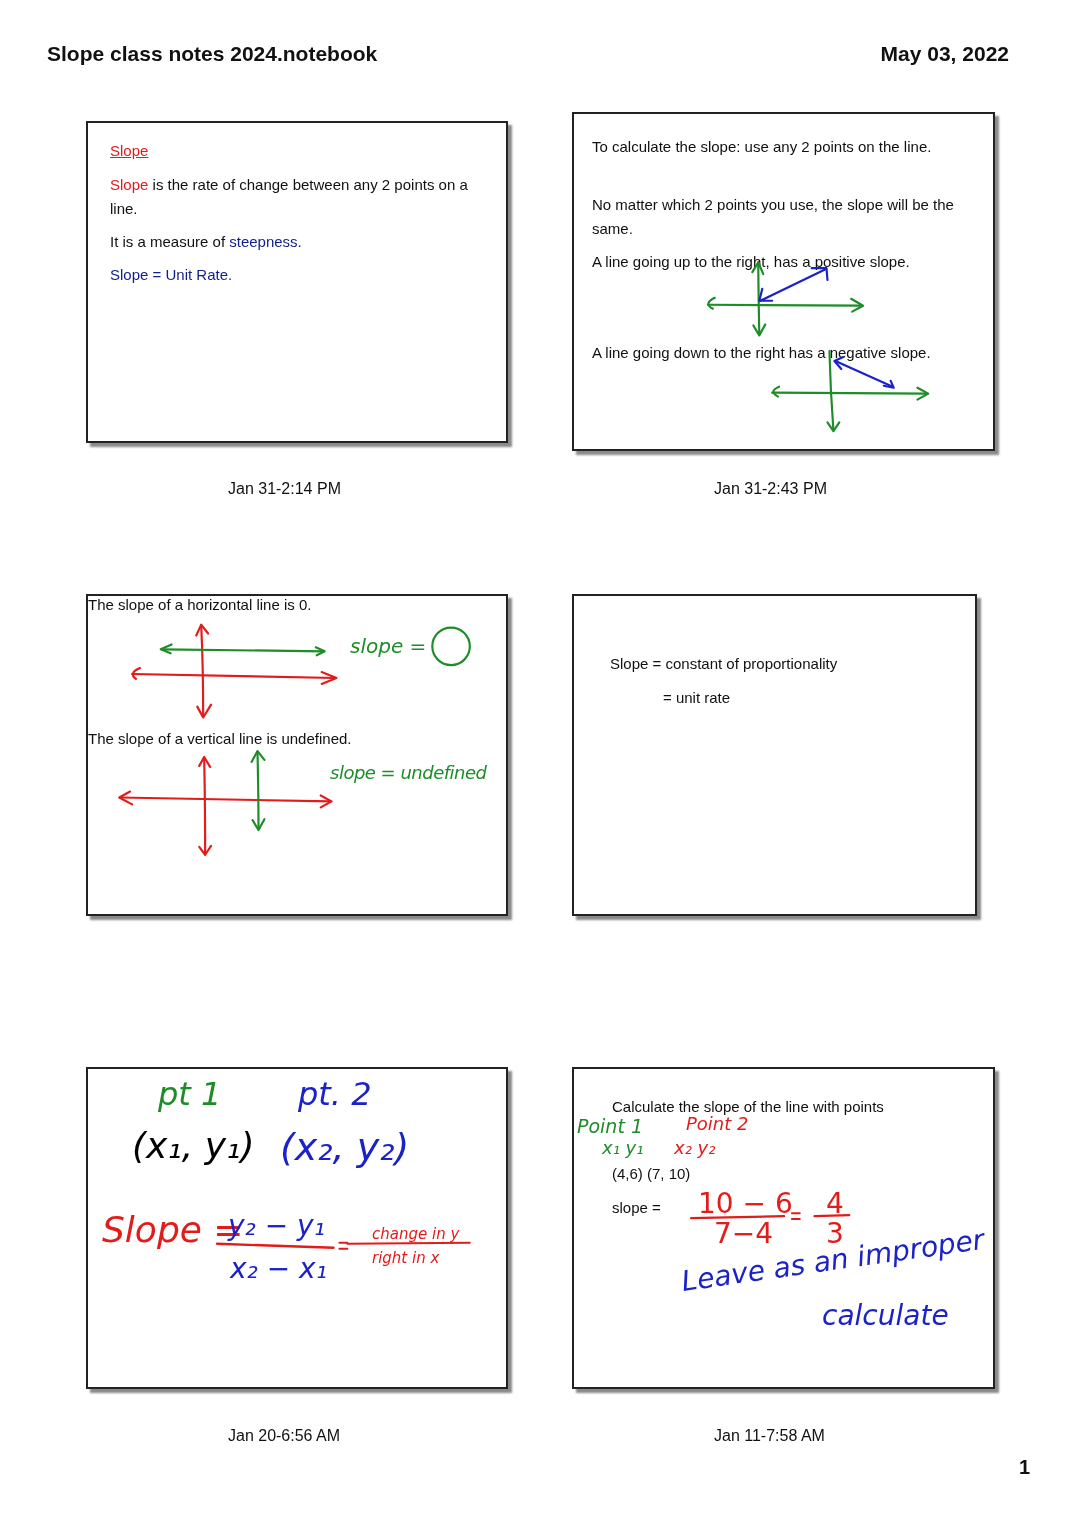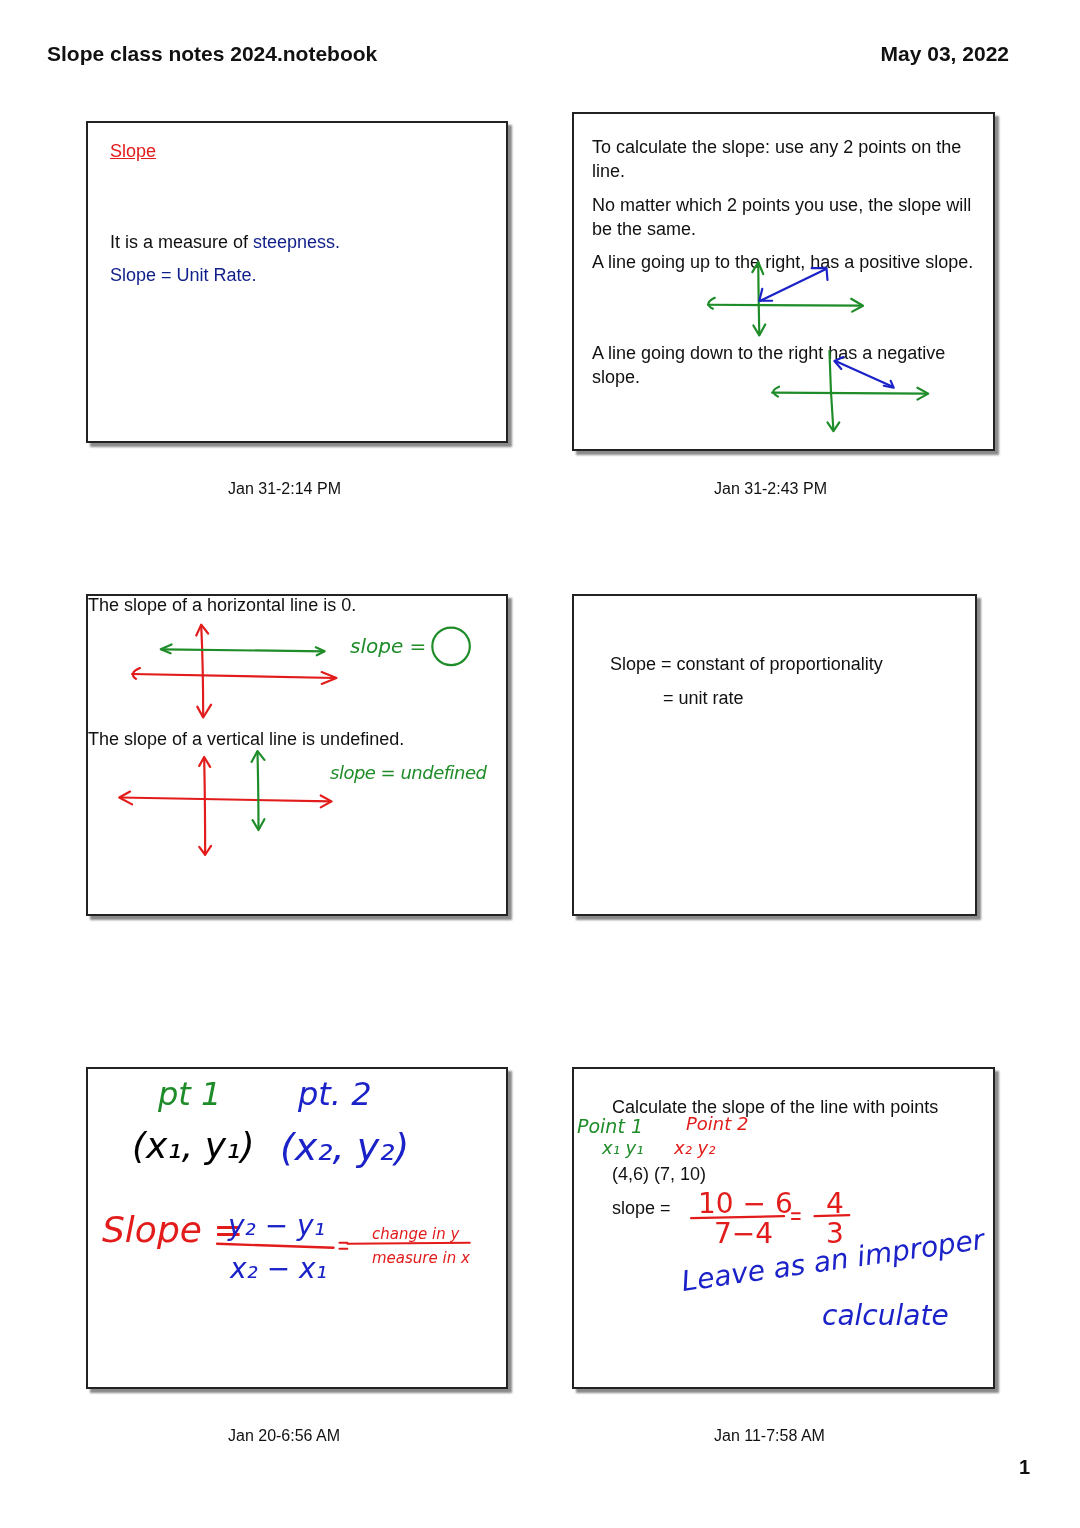--- a/index.html
+++ b/index.html
@@ -7,35 +7,38 @@
          font-family: "Liberation Sans", sans-serif; color: #111; }
   .hdr-title { position: absolute; left: 47px; top: 42px; font-size: 21px; font-weight: bold; }
   .hdr-date  { position: absolute; right: 71px; top: 42px; font-size: 21px; font-weight: bold; }
   .page-num  { position: absolute; right: 50px; top: 1456px; font-size: 20px; font-weight: bold; }
 
   .slide { position: absolute; width: 420px; height: 320px; background: #fff;
            border: 2px solid #222; box-shadow: 4px 4px 2px #8a8a8a; box-sizing: border-box; }
   .slide svg.ink { position: absolute; left: 0; top: 0; width: 100%; height: 100%; overflow: visible; }
   .stamp { position: absolute; font-size: 16px; color: #111; }
 
-  .t { position: absolute; font-size: 18px; line-height: 24px; color: #111; }
+  .t { position: absolute; font-size: 15px; line-height: 24px; color: #111; }
   .red { color: #e21b1b; }
   .navy { color: #0f1f8a; }
   .u { text-decoration: underline; }
 
   .hand { font-family: "DejaVu Sans", sans-serif; position: absolute; }
 </style>
 </head>
 <body>
 
 <div class="hdr-title">Slope class notes 2024.notebook</div>
 <div class="hdr-date">May 03, 2022</div>
 
 <div class="slide" style="left:86px; top:121px; height:322px; width:422px;">
   <div class="t red u" style="left:22px; top:16px;"> Slope</div>
+  <div class="t" style="left:22px; top:50px; width:380px;">
+    <span class="red">Slope</span><span> is the rate of change between any 2 points on a line.</span>
+  </div>
   <div class="t" style="left:22px; top:107px;">
     <span>It is a measure of </span><span class="navy">steepness.</span>
   </div>
   <div class="t navy" style="left:22px; top:140px;">Slope = Unit Rate.</div>
 </div>
 <div class="stamp" style="left:228px; top:480px;">Jan 31-2:14 PM</div>
 
 <div class="slide" style="left:572px; top:112px; height:339px; width:423px;">
   <div class="t" style="left:18px; top:21px; width:390px;">To calculate the slope:  use any 2 points on the line.</div>
   <div class="t" style="left:18px; top:79px; width:390px;">No matter which 2 points you use, the slope will be the same.</div>
@@ -123,21 +126,21 @@
   <div class="hand" style="left:192px; top:56px; font-size:38px; color:#1a22c8; font-style:italic;">(x₂, y₂)</div>
   <div class="hand" style="left:14px; top:140px; font-size:36px; color:#e21b1b; font-style:italic;">Slope =</div>
   <div class="hand" style="left:140px; top:140px; font-size:28px; color:#1a22c8; font-style:italic;">y₂ − y₁</div>
   <svg class="ink" viewBox="0 0 422 322" fill="none" stroke-linecap="round">
     <path d="M130 177 L248 181" stroke="#e21b1b" stroke-width="2.4"></path>
     <path d="M262 177 L386 176" stroke="#e21b1b" stroke-width="2"></path>
     <path d="M254 176 L262 176 M254 182 L262 182" stroke="#e21b1b" stroke-width="2"></path>
   </svg>
   <div class="hand" style="left:142px; top:183px; font-size:28px; color:#1a22c8; font-style:italic;">x₂ − x₁</div>
   <div class="hand" style="left:284px; top:156px; font-size:15px; color:#e21b1b; font-style:italic;">change in y</div>
-  <div class="hand" style="left:284px; top:180px; font-size:15px; color:#e21b1b; font-style:italic;">measure in x</div>
+  <div class="hand" style="left:284px; top:180px; font-size:15px; color:#e21b1b; font-style:italic;">right in x</div>
 </div>
 <div class="stamp" style="left:228px; top:1427px;">Jan 20-6:56 AM</div>
 
 <div class="slide" style="left:572px; top:1067px; height:322px; width:423px;">
   <div class="t" style="left:38px; top:26px;">Calculate the slope of the line with points</div>
   <div class="hand" style="left:3px; top:46px; font-size:19px; color:#1e8c28; font-style:italic;">Point 1</div>
   <div class="hand" style="left:112px; top:44px; font-size:18px; color:#e21b1b; font-style:italic;">Point 2</div>
   <div class="hand" style="left:28px; top:68px; font-size:18px; color:#1e8c28; font-style:italic;">x₁ y₁</div>
   <div class="hand" style="left:100px; top:68px; font-size:18px; color:#e21b1b; font-style:italic;">x₂ y₂</div>
   <div class="t" style="left:38px; top:93px;">(4,6)  (7, 10)</div>

